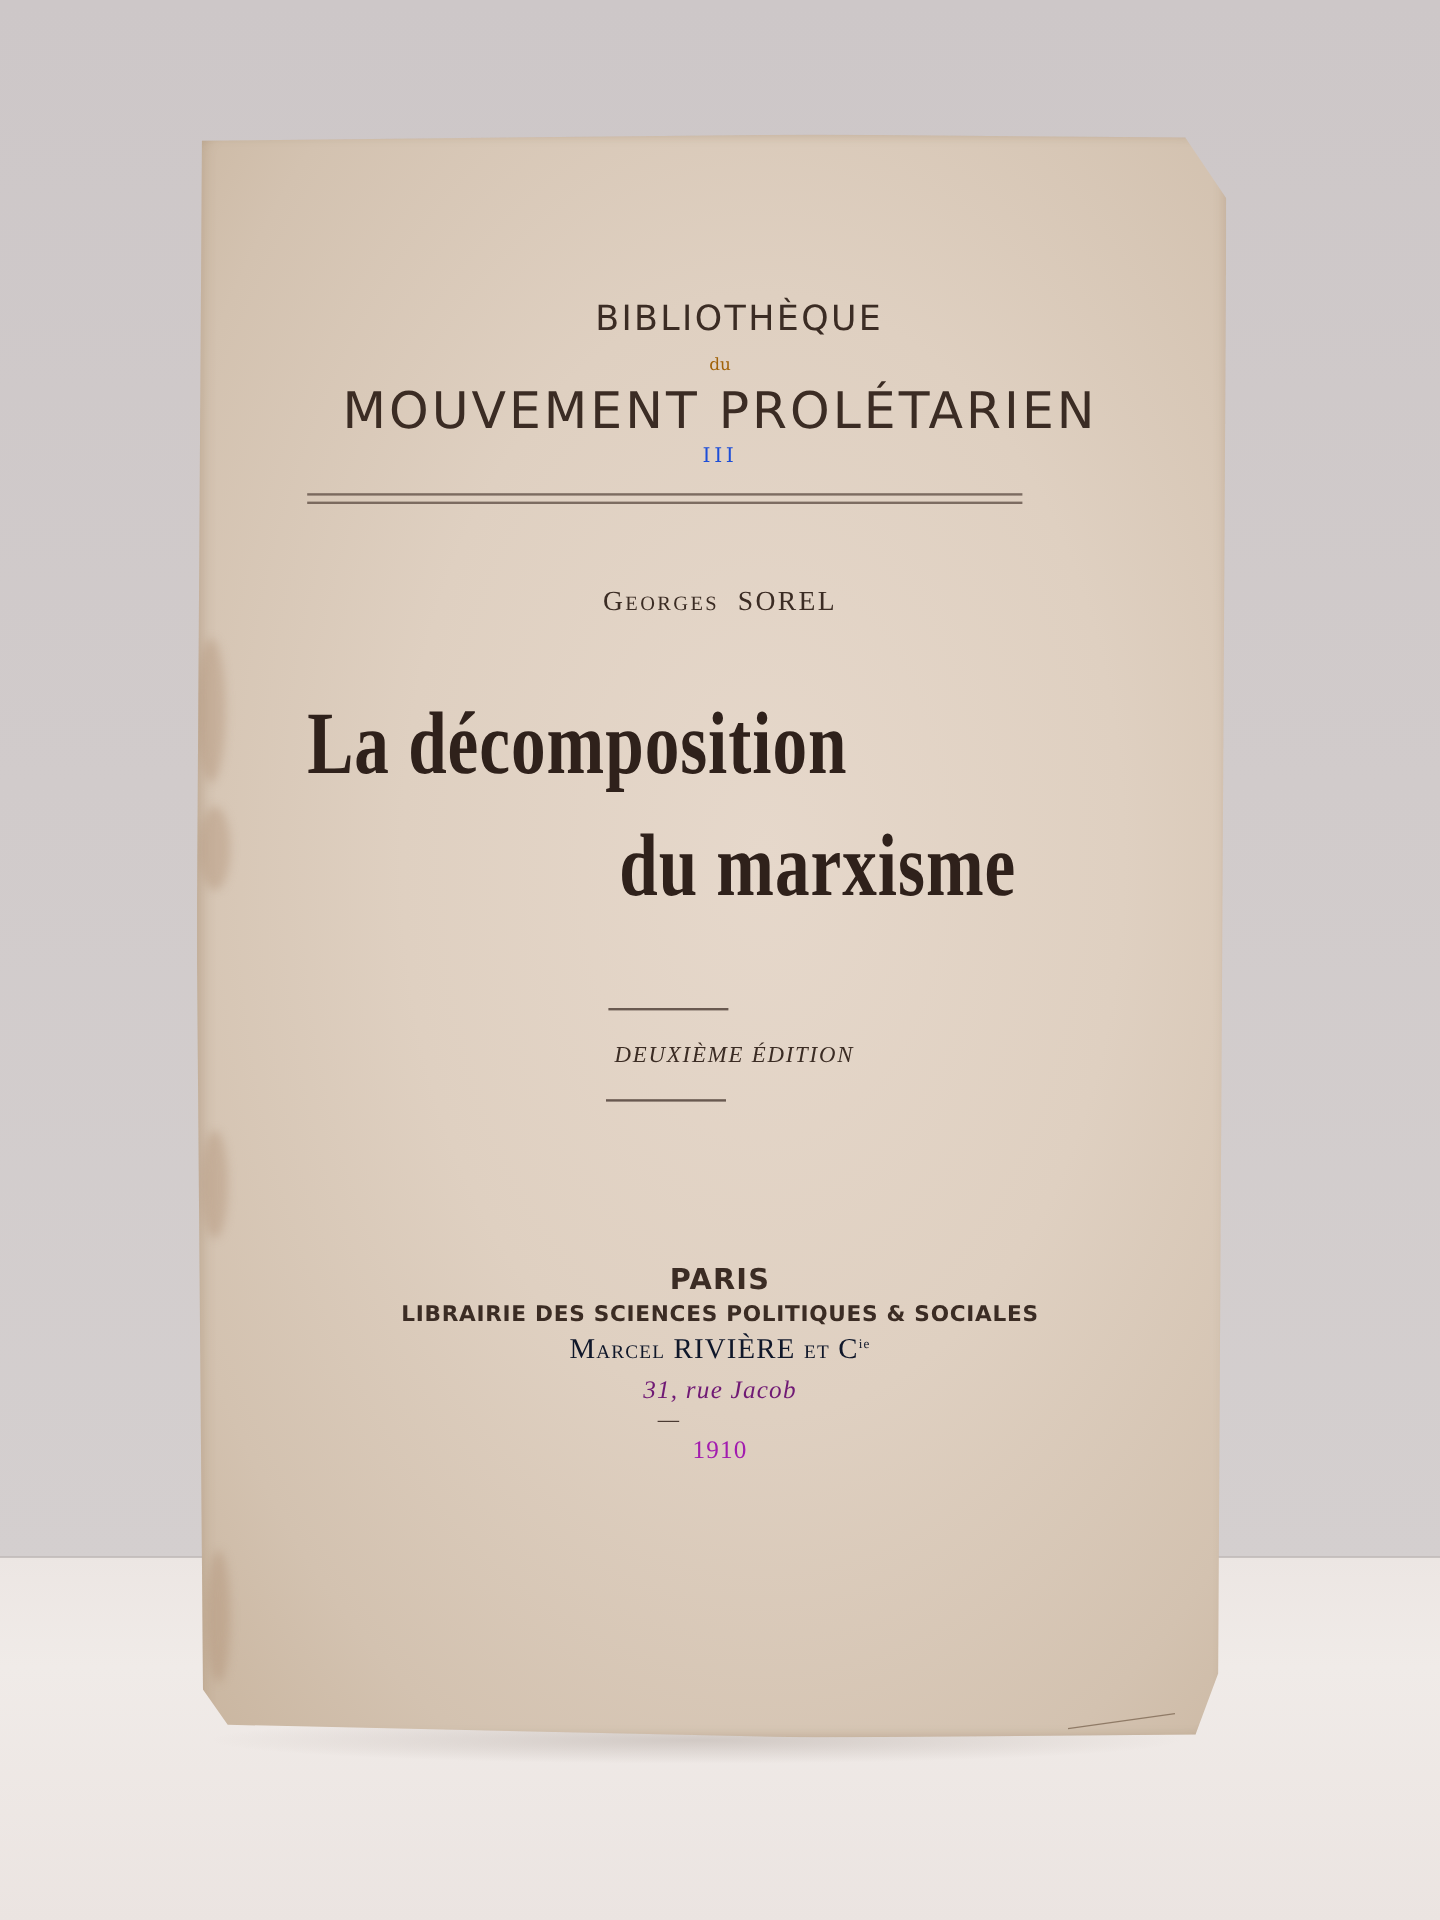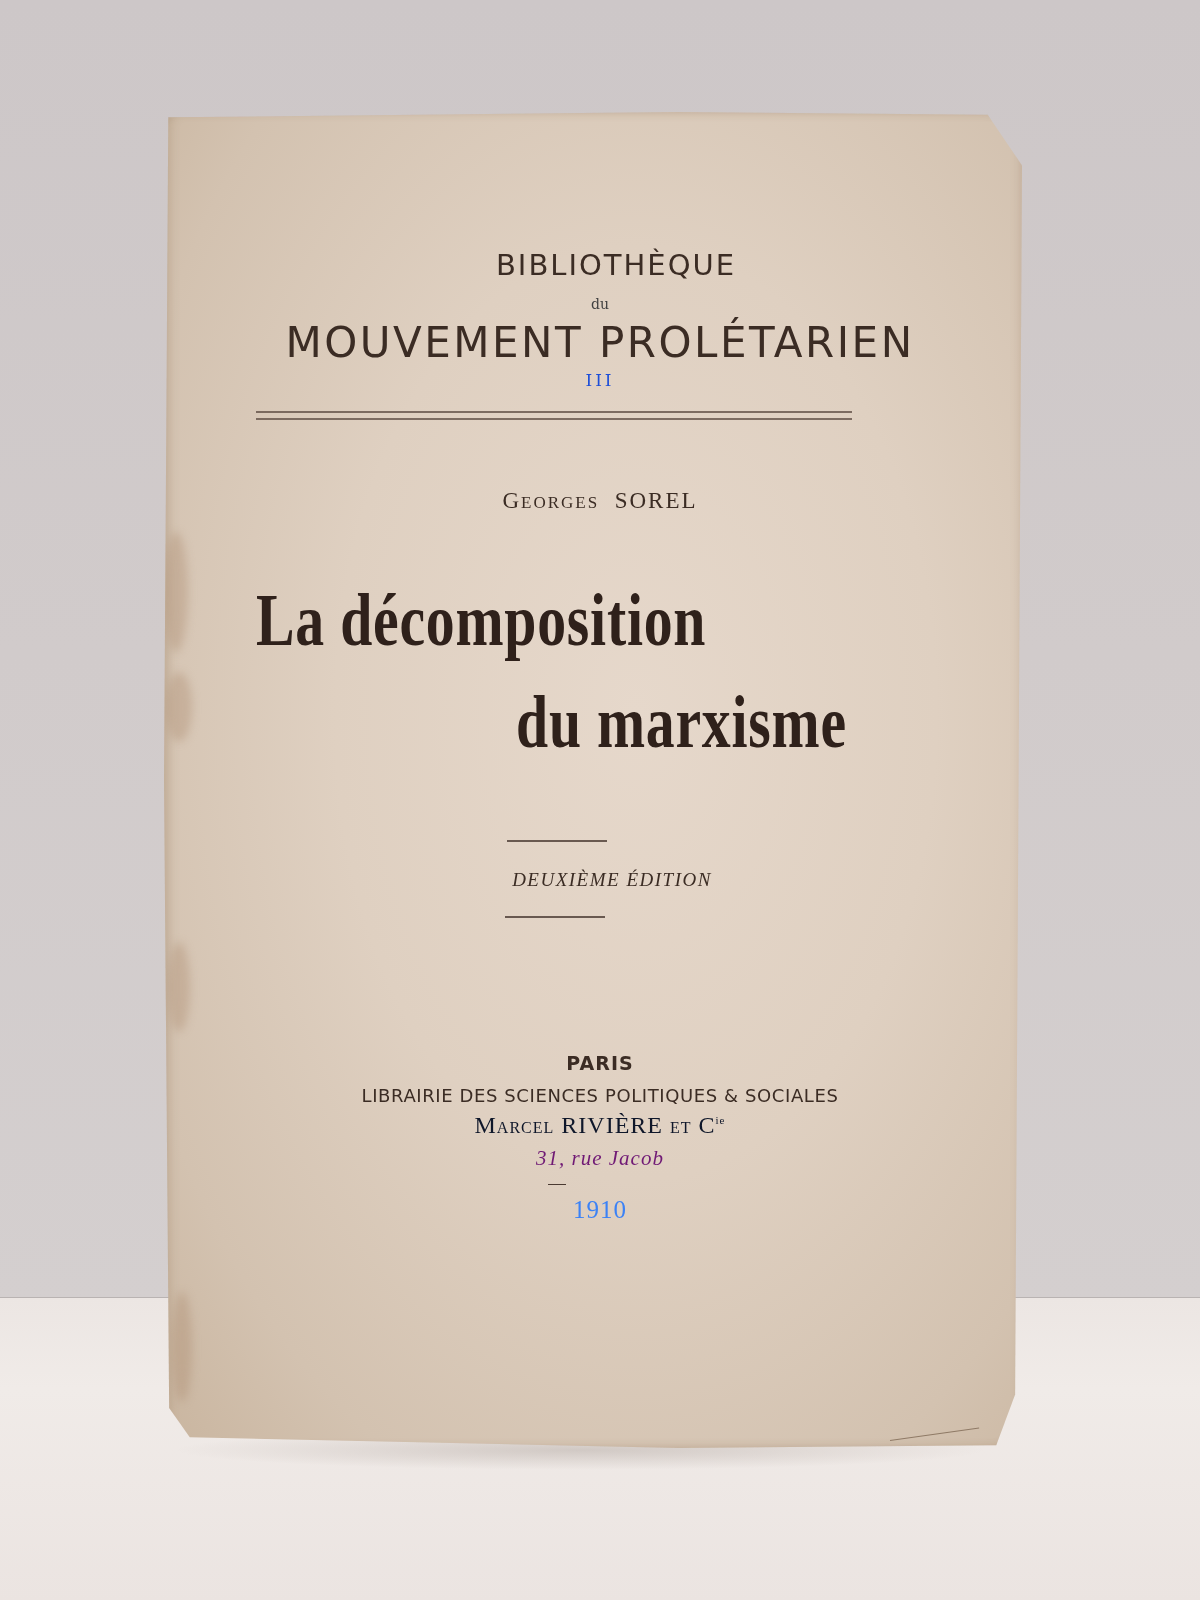--- a/index.html
+++ b/index.html
@@ -33,46 +33,46 @@
       position:absolute; border-radius:50%;
       background: rgba(168,135,105,0.35);
       filter: blur(4px);
     }
     .center {
       position:absolute; left:0; width:1200px; text-align:center; color:#3a2a22;
     }
     .series-title {
       top:248px; font-family:"DejaVu Sans", sans-serif; font-size:29px; letter-spacing:2px; color:#3b2c24;padding-left:16px;
     }
-    .series-du { top:296px; font-family:"DejaVu Serif", serif; font-size:14px; color:#404040; left:-0px;}
+    .series-du { top:296px; font-family:"DejaVu Serif", serif; font-size:14px; color:#a16207; left:-0px;}
     .series-sub { top:318px; font-family:"DejaVu Sans", sans-serif; font-size:42px; letter-spacing:2.5px; color:#3b2c24;}
     .series-num { top:370px; font-family:"DejaVu Serif", serif; font-size:17px; letter-spacing:3px; color:#1d4ed8;}
     .rule { position:absolute; height:2px; background:#5b4a40; opacity:0.75; }
     .author { top:488px; font-size:23px; letter-spacing:2px; color:#3b2c24; font-family:"Liberation Serif", serif;}
     .author .sc { font-size:17px; letter-spacing:2px; }
     .title1 {
       position:absolute; left:256px; top:578px; font-family:"Liberation Serif", serif;
       font-size:74px; color:#2f211b; transform:scaleX(0.78); transform-origin:left top; letter-spacing:1px;
       font-weight:bold;
     }
     .title2 {
       position:absolute; left:516px; top:680px; font-family:"Liberation Serif", serif;
       font-size:74px; color:#2f211b; transform:scaleX(0.78); transform-origin:left top; letter-spacing:1px;
       font-weight:bold;
     }
     .short-rule { position:absolute; height:2px; background:#4a3a32; opacity:0.8; }
     .edition { top:869px; font-family:"Liberation Serif", serif; font-style:italic; font-size:19px; letter-spacing:1.5px; color:#3b2c24;margin-left:12px;}
-    .city { top:1052px; font-family:"DejaVu Sans", sans-serif; font-weight:bold; font-size:19px; letter-spacing:1px; color:#3b2c24;}
-    .publisher { top:1085px; font-family:"DejaVu Sans", sans-serif; font-size:18px; letter-spacing:0.6px; color:#3b2c24; font-weight:normal;}
+    .city { top:1052px; font-family:"DejaVu Sans", sans-serif; font-weight:bold; font-size:24px; letter-spacing:1px; color:#3b2c24;}
+    .publisher { top:1085px; font-family:"DejaVu Sans", sans-serif; font-size:18px; letter-spacing:0.6px; color:#3b2c24; font-weight:bold;}
     .imprint { top:1112px; font-family:"Liberation Serif", serif; font-size:24px; color:#0f172a; letter-spacing:1px;}
     .imprint .sc { font-size:16px; letter-spacing:1px; }
     .imprint sup { font-size:11px; }
     .address { top:1146px; font-family:"Liberation Serif", serif; font-style:italic; font-size:21px; letter-spacing:1px; color:#701a75;}
     .dash { position:absolute; left:548px; top:1184px; width:18px; height:1px; background:#4a3a32; }
-    .year { top:1196px; font-family:"Liberation Serif", serif; font-size:25px; letter-spacing:1px; color:#3b82f6;}
+    .year { top:1196px; font-family:"Liberation Serif", serif; font-size:21px; letter-spacing:1px; color:#a21caf;}
     .tear { position:absolute; height:1px; background:#8f7a66; transform-origin:left; }
   </style>
 </head>
 <body>
 
 <div class="wall"></div>
 <div class="table"></div>
 <div class="table-shadow"></div>
 
 <div class="book">

